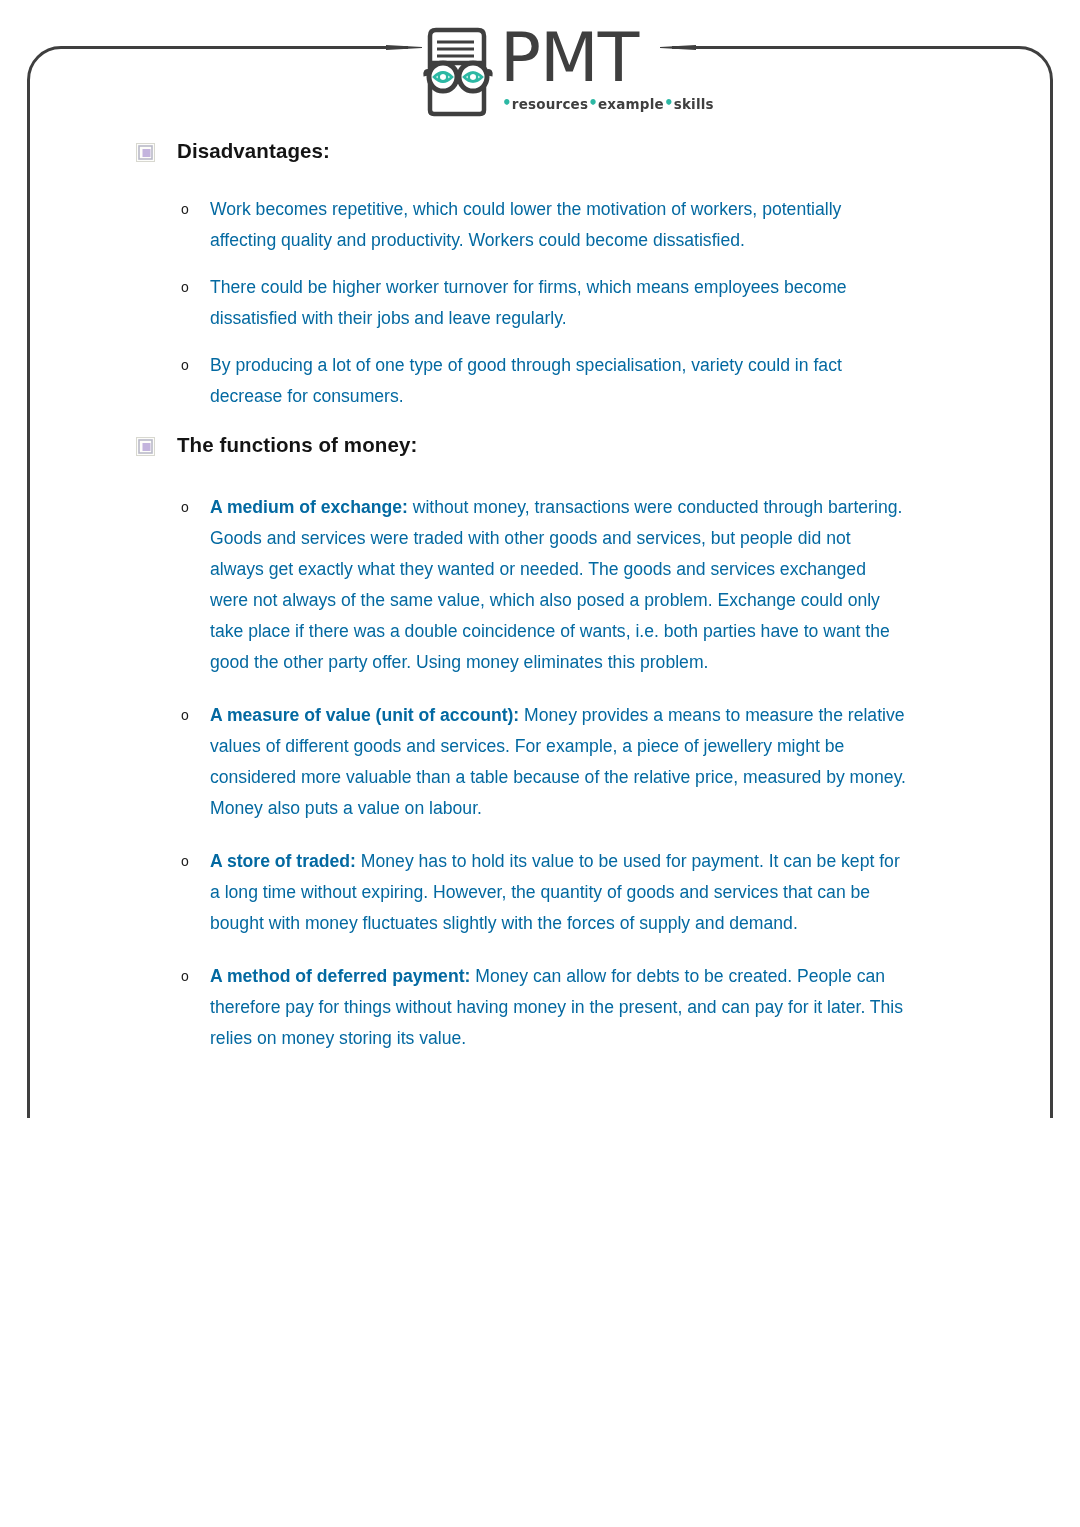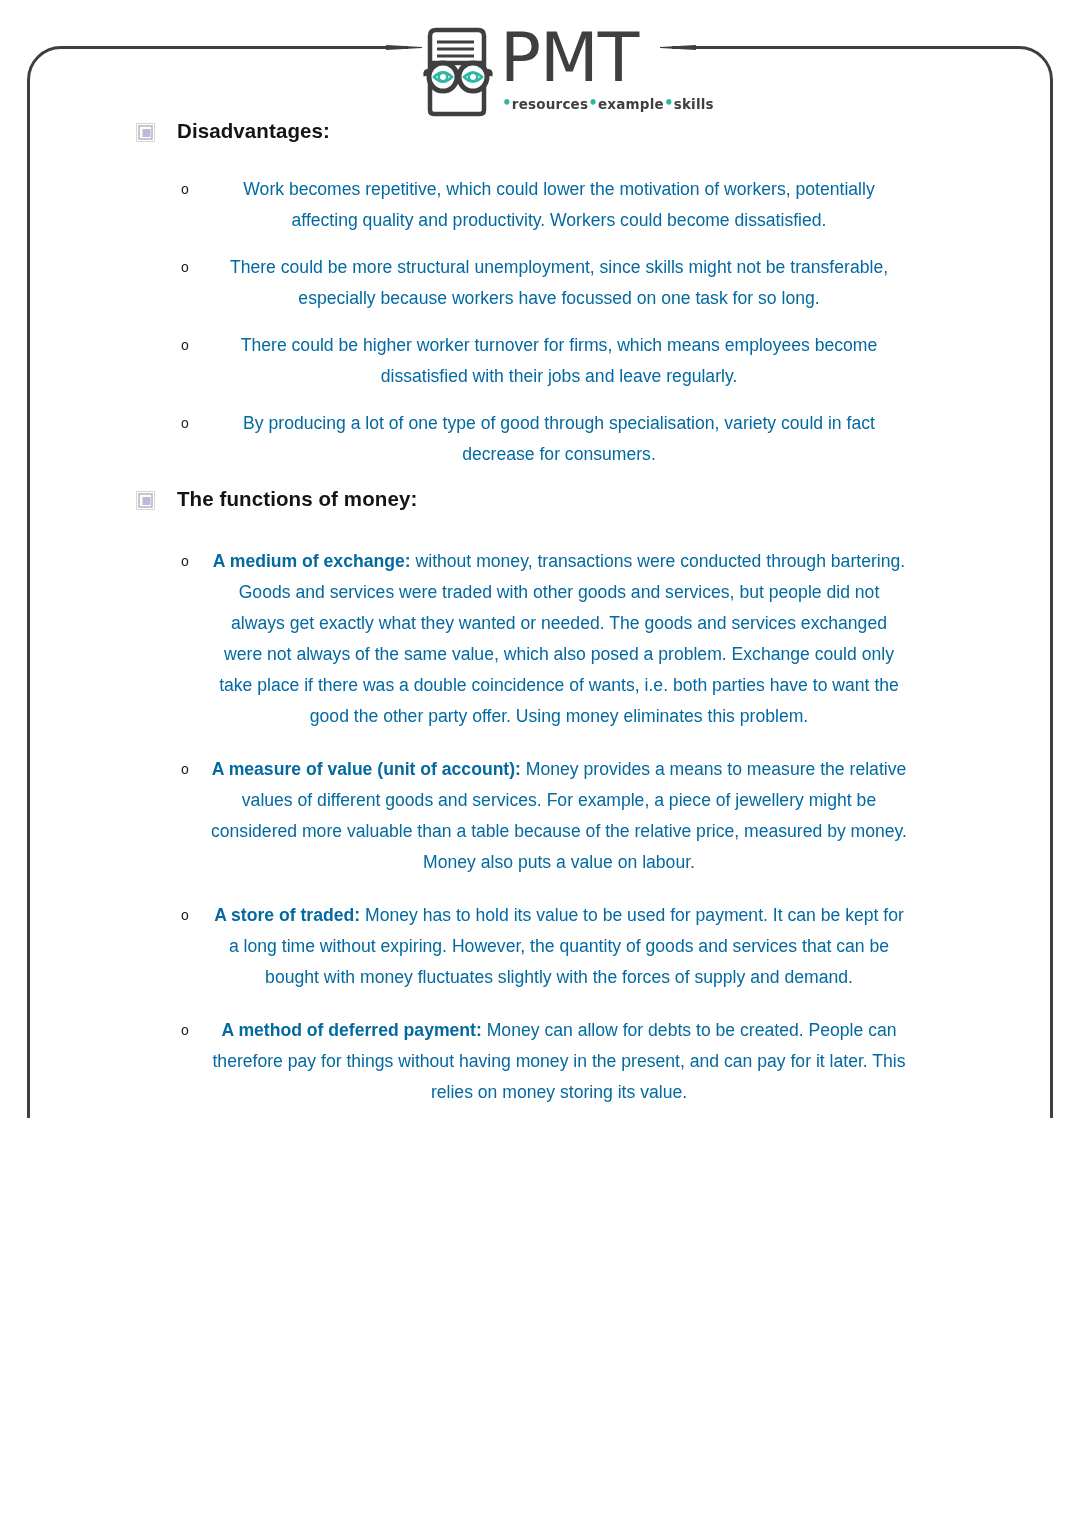--- a/index.html
+++ b/index.html
@@ -10,21 +10,20 @@
   body {
     font-family: "Liberation Sans", sans-serif;
     color: #0d0d0d;
   }
   .page {
     position: relative;
     width: 1080px;
     height: 1118px;
     background: #ffffff;
     overflow: hidden;
-    text-align: center;
   }
 
   
   .frame {
     position: absolute;
     left: 27px;
     top: 46px;
     width: 1026px;
     height: 1389px;
     border: 3px solid #3f3f3f;
@@ -106,21 +105,21 @@
     top: -1px;
   }
 
   
   .content {
     position: absolute;
     left: 0;
     top: 118px;
     width: 1080px;
   }
-  .section { margin-bottom: 6px; }
+  .section { margin-bottom: 6px; margin-top: 20px; }
 
   .heading-row {
     display: flex;
     align-items: flex-start;
     padding-left: 136px;
     margin-bottom: 30px;
   }
   .sq-icon {
     width: 19px;
     height: 19px;
@@ -243,21 +242,20 @@
       <div class="heading-row">
         <svg class="sq-icon" viewBox="0 0 19 19">
           <rect x="0.5" y="0.5" width="18" height="18" fill="#fdfdfa" stroke="#d8d8d0" stroke-width="1"></rect>
           <rect x="3" y="3" width="13" height="13" fill="none" stroke="#b9b9c9" stroke-width="1.6"></rect>
           <rect x="6.5" y="6" width="8" height="8" fill="#c3b4dd"></rect>
         </svg>
         <div class="heading-text">Disadvantages:</div>
       </div>
       <ul class="bullets">
         <li><b></b><span>Work becomes repetitive, which could lower the motivation of workers, potentially affecting quality and productivity. Workers could become dissatisfied.</span></li>
-        <li><b></b><span>There could be more structural unemployment, since skills might not be transferable, especially because workers have focussed on one task for so long.</span></li>
         <li><b></b><span>There could be higher worker turnover for firms, which means employees become dissatisfied with their jobs and leave regularly.</span></li>
         <li><b></b><span>By producing a lot of one type of good through specialisation, variety could in fact decrease for consumers.</span></li>
       </ul>
     </div>
 
     <div class="section section-money">
       <div class="heading-row">
         <svg class="sq-icon" viewBox="0 0 19 19">
           <rect x="0.5" y="0.5" width="18" height="18" fill="#fdfdfa" stroke="#d8d8d0" stroke-width="1"></rect>
           <rect x="3" y="3" width="13" height="13" fill="none" stroke="#b9b9c9" stroke-width="1.6"></rect>

